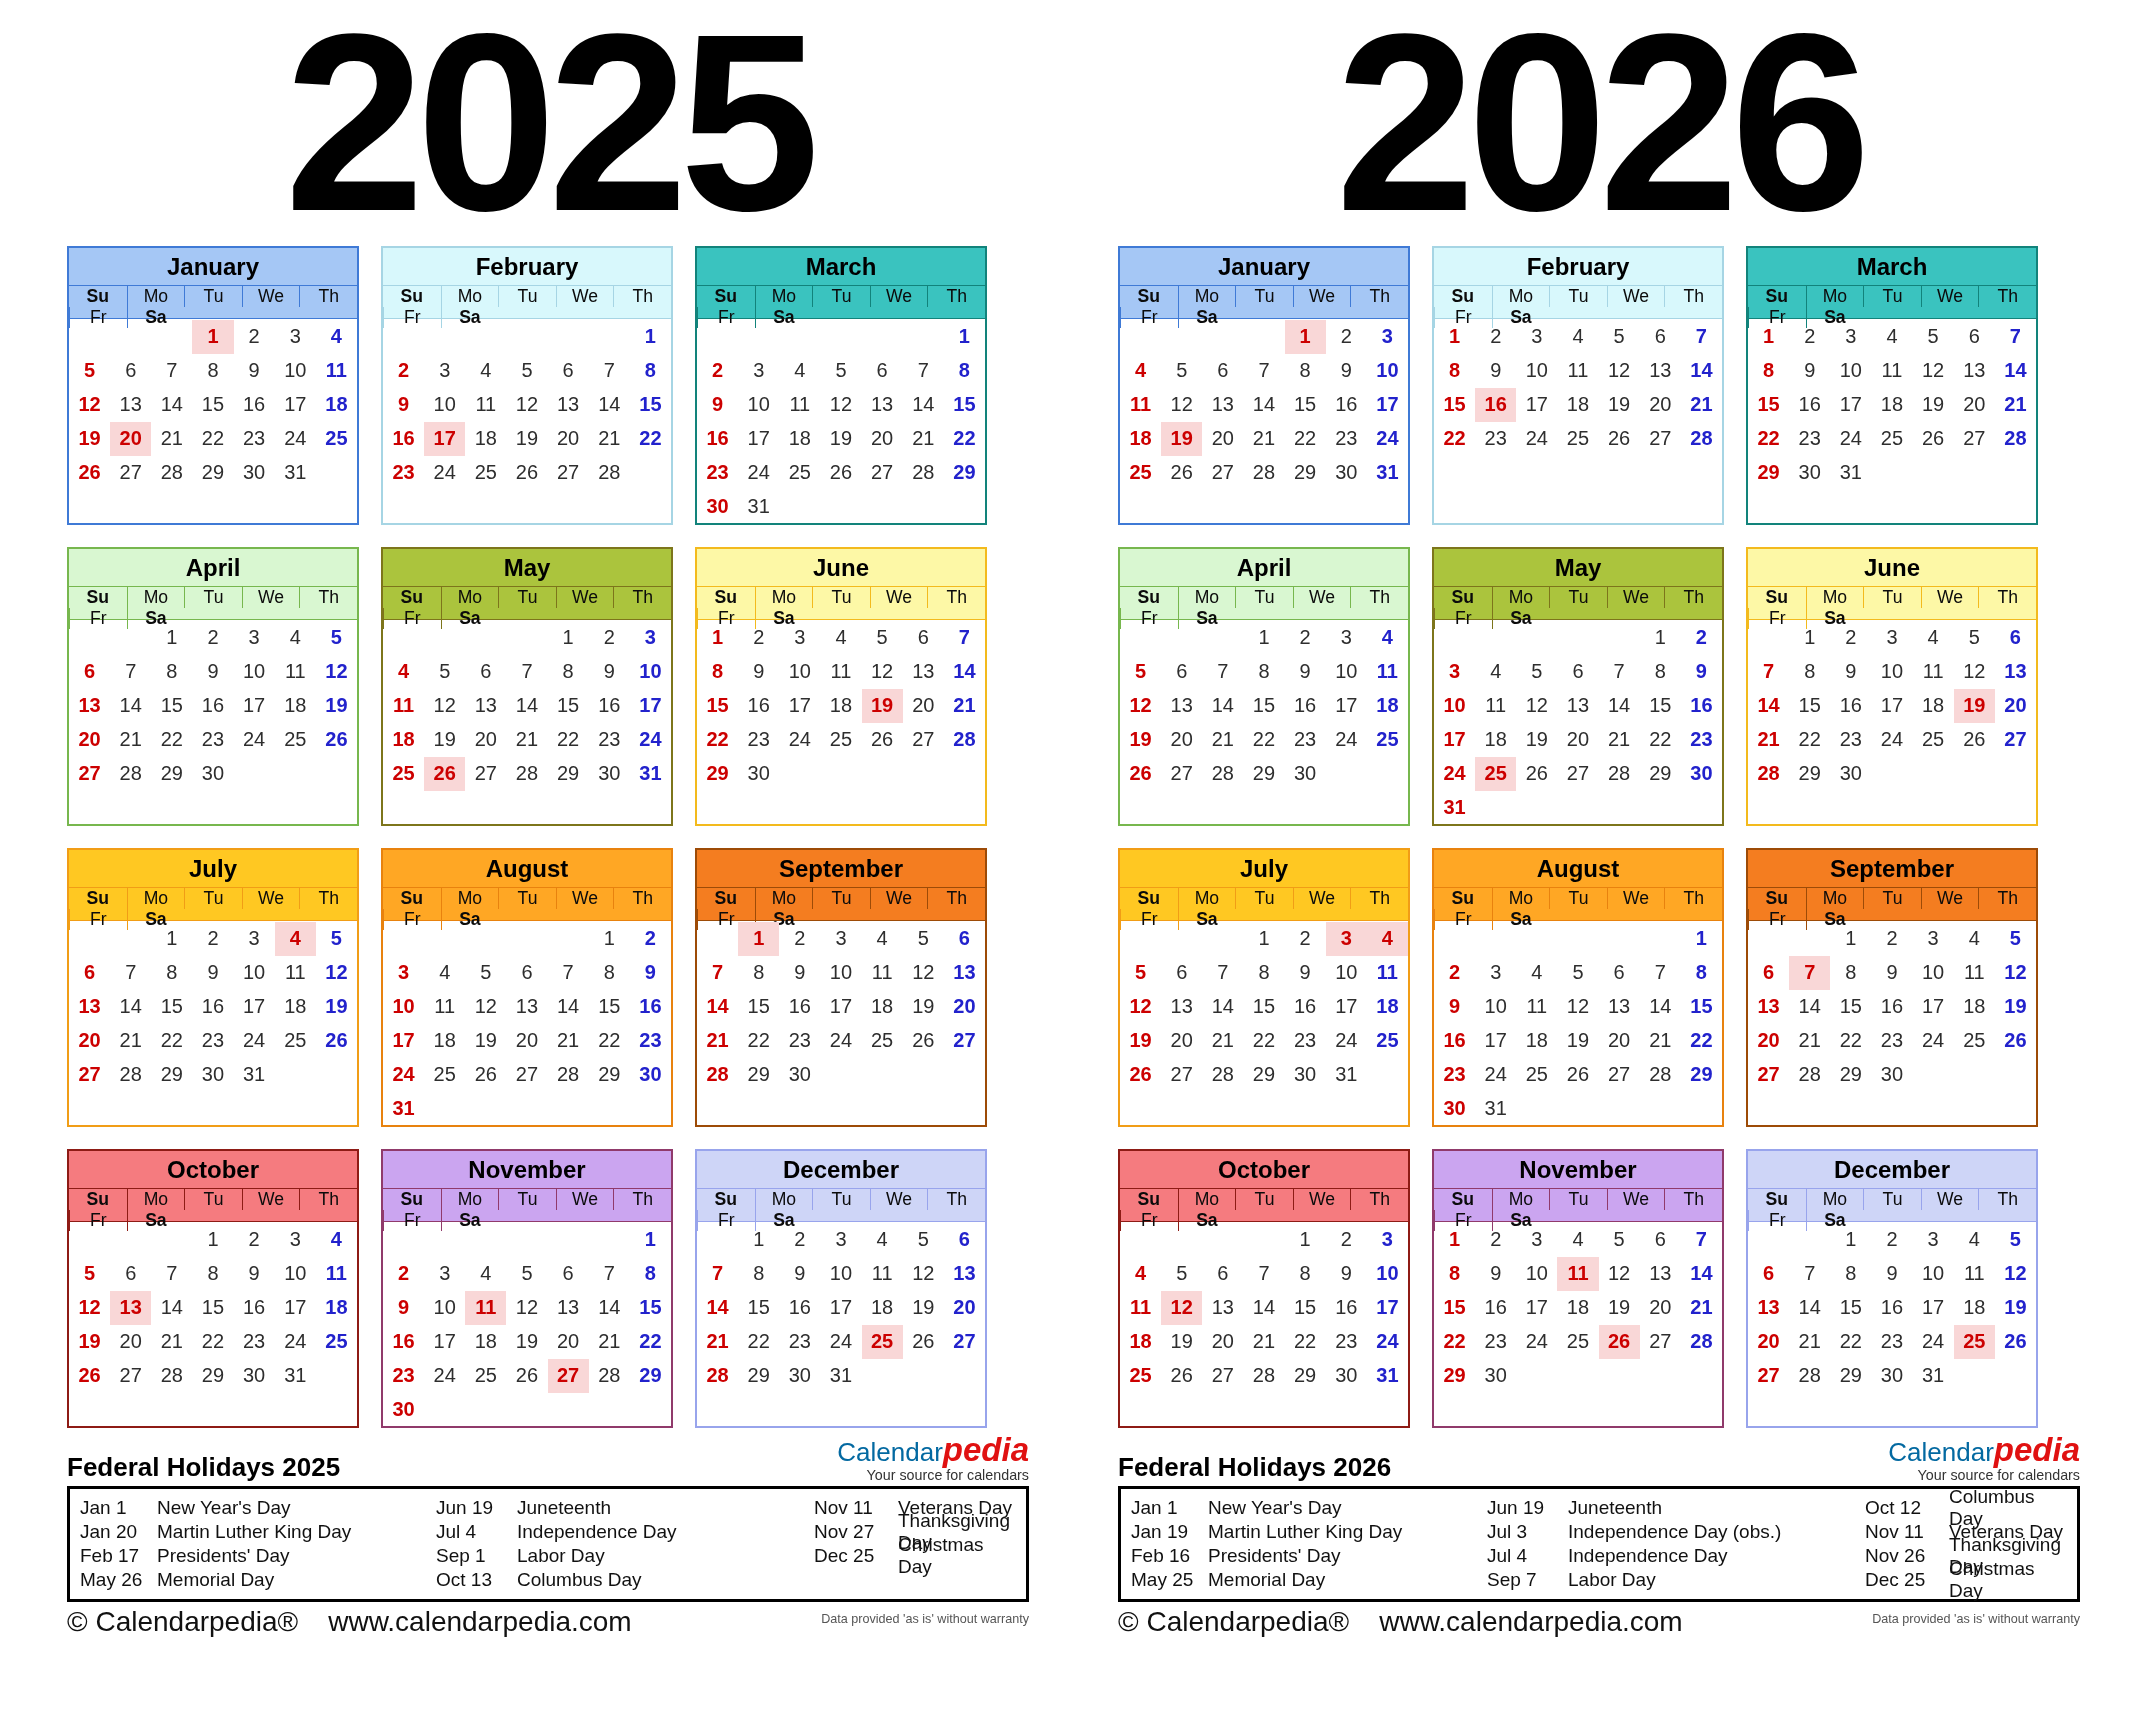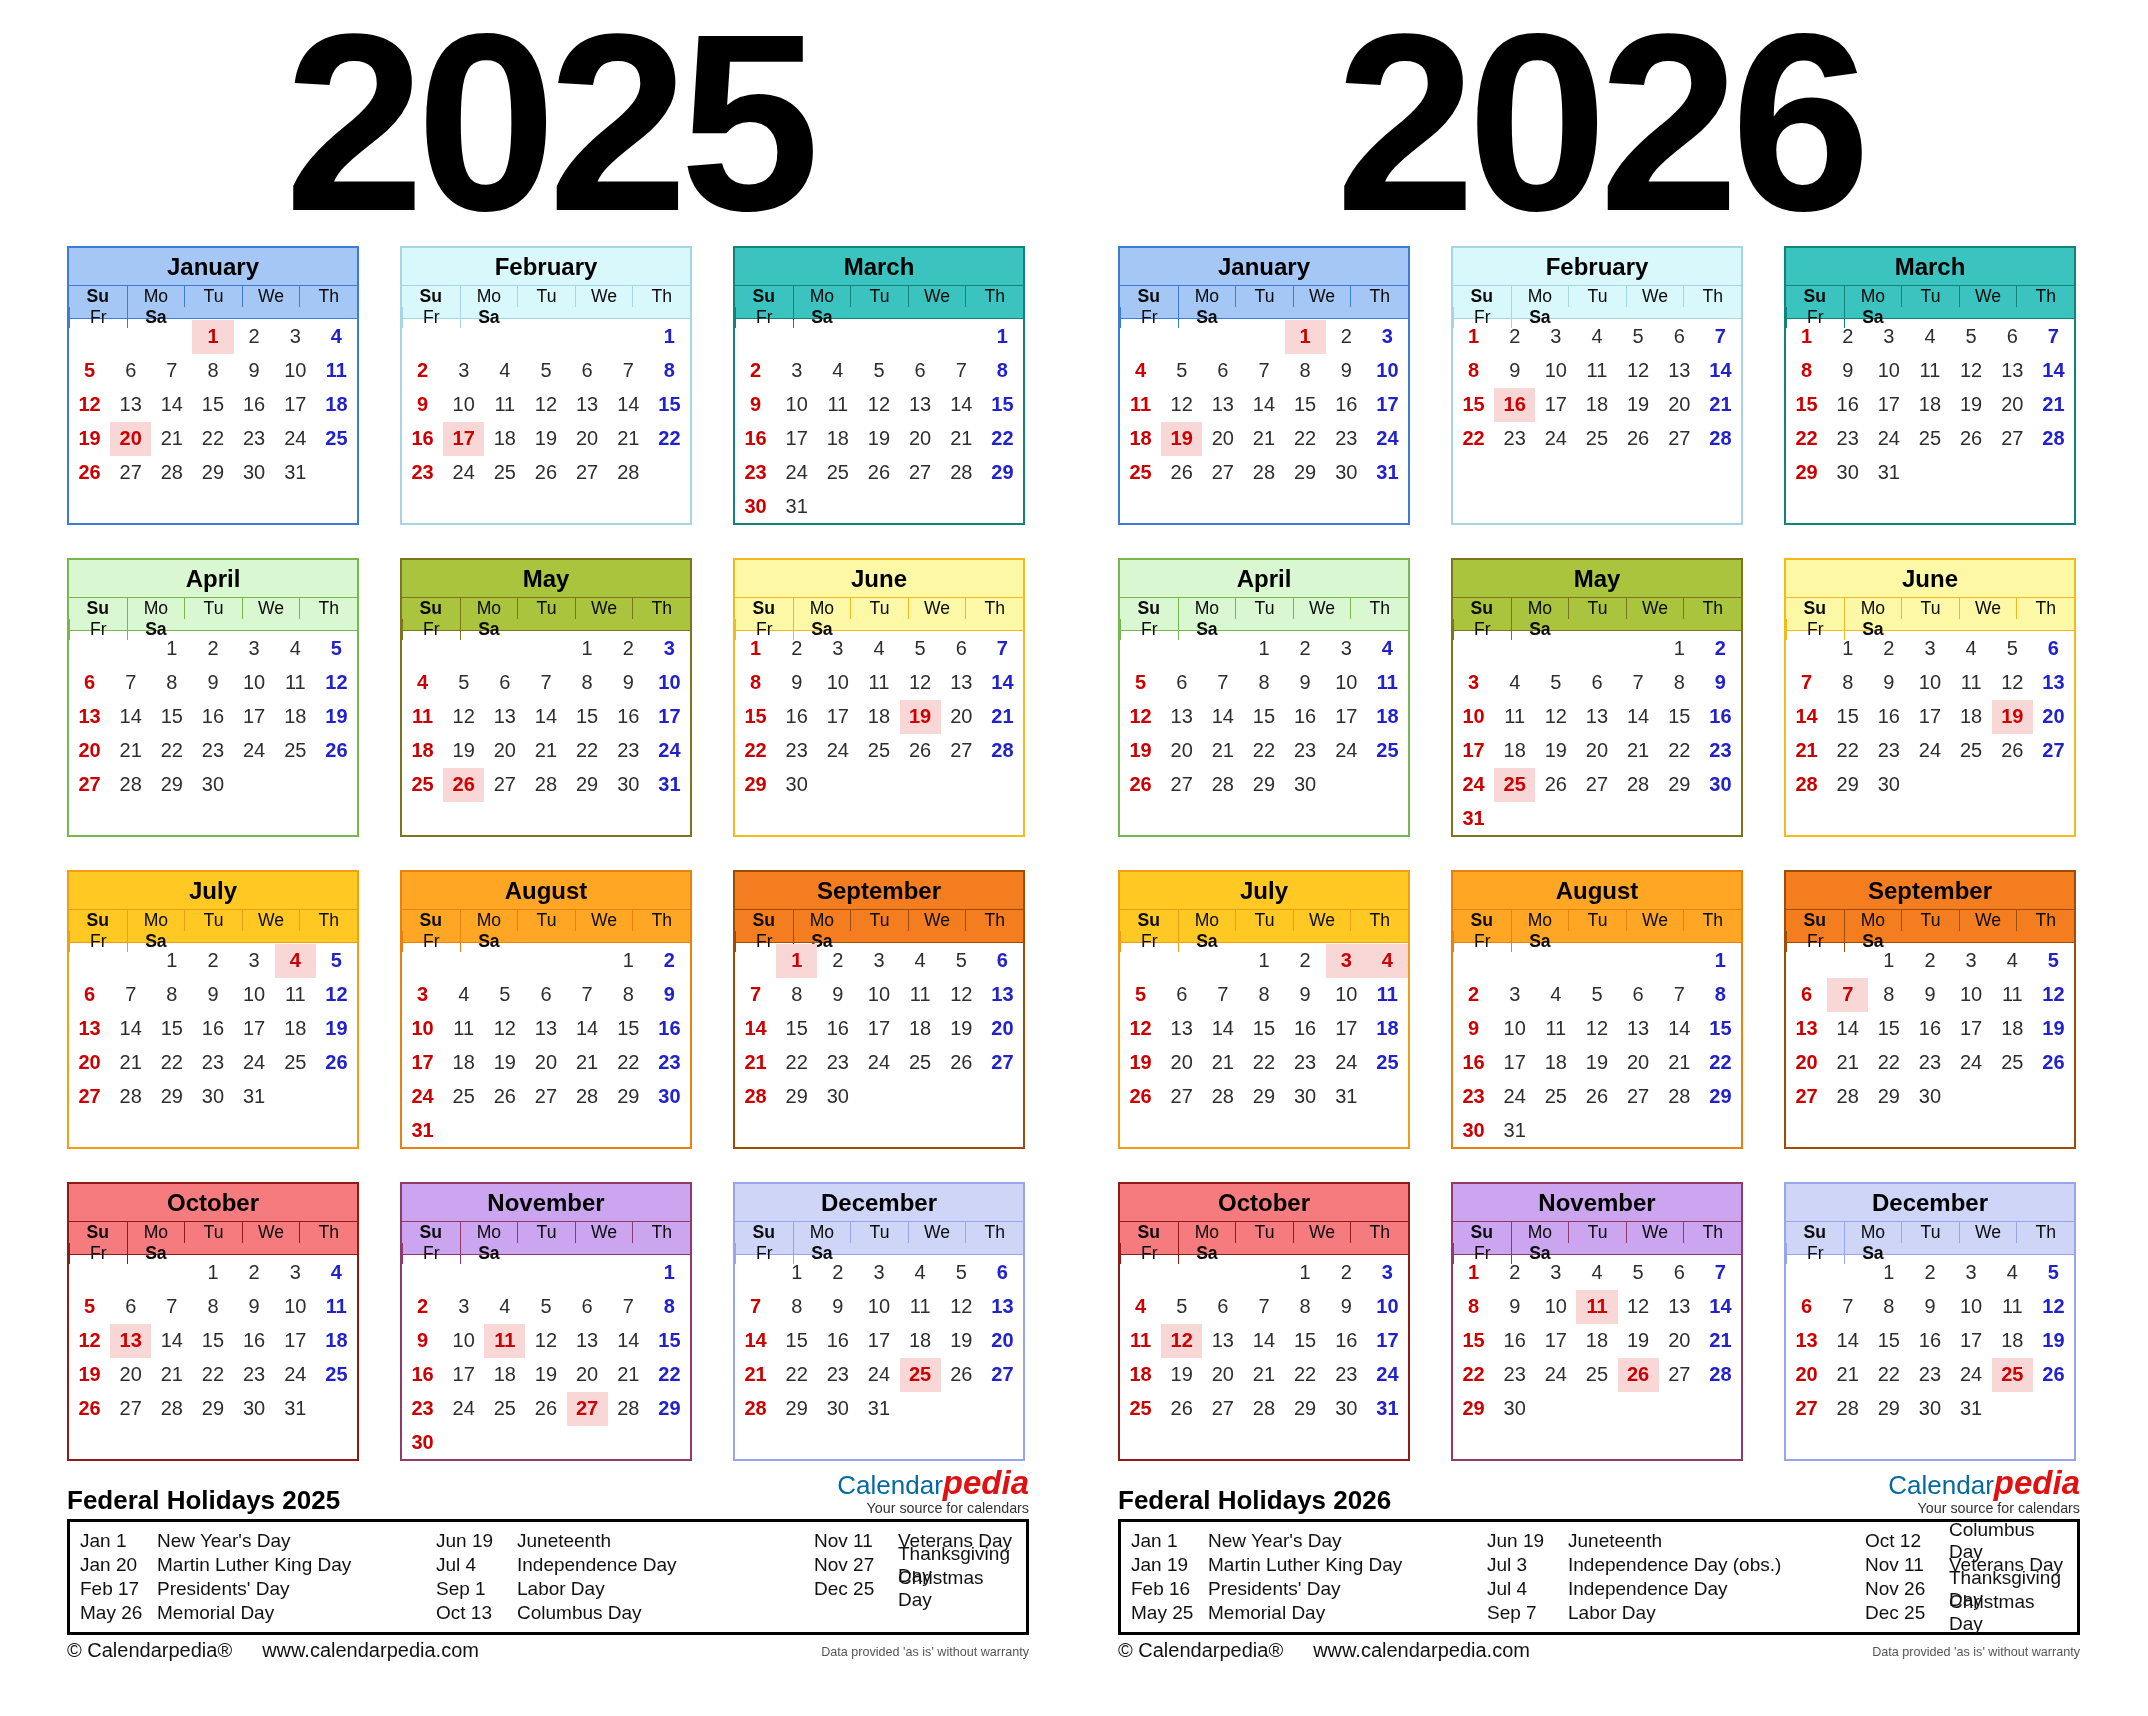--- a/index.html
+++ b/index.html
@@ -4,21 +4,21 @@
 <style>
   html,body{margin:0;padding:0;}
   body{width:2148px;height:1717px;position:relative;background:#ffffff;
        font-family:"Liberation Sans", sans-serif;}
   .year{position:absolute;top:0;width:962px;}
   #year-0{left:67px;} #year-1{left:1118px;}
 
   .year-title{height:246px;display:flex;align-items:center;justify-content:center;
       font-size:252px;font-weight:bold;letter-spacing:-8.4px;color:#000;line-height:1;}
 
-  .months{display:grid;grid-template-columns:repeat(3,292px);column-gap:41px;row-gap:33px;}
+  .months{display:grid;grid-template-columns:repeat(3,292px);column-gap:41px;row-gap:33px;gap:22px;}
   .month{height:279px;border:2.5px solid var(--bc);background:#fff;box-sizing:border-box;overflow:hidden;}
   .m-title{height:37px;background:var(--hd);border-bottom:1.7px solid var(--bc);
       font-size:24px;font-weight:bold;color:#000;display:flex;align-items:center;justify-content:center;}
   .wk{display:grid;grid-template-columns:repeat(5,1fr);height:32px;background:var(--hd);
       border-bottom:1.7px solid var(--bc);}
   .wk span{display:flex;align-items:center;justify-content:center;font-size:17.6px;color:#0b0b0b;
       border-left:1.7px solid var(--bc);}
   .wk span:first-child{border-left:none;}
   .wk span.wend{font-weight:bold;}
   .dates{display:grid;grid-template-columns:repeat(7,1fr);grid-auto-rows:34px;padding-top:0.8px;}
@@ -33,21 +33,21 @@
   .logo .l1{font-size:26px;color:#0369a1;}
   .logo .l2{font-size:33px;color:#e01111;font-weight:bold;font-style:italic;}
   .logo .tag{font-size:14.3px;color:#333;display:block;margin-top:0.8px;}
 
   .hol-table{border:3.4px solid #000;margin-top:3.4px;padding:6.7px 10px;
       display:grid;grid-template-columns:77px 279px 81px 297px 84px auto;
       font-size:19px;color:#111;}
   .hol-table span{height:24px;display:flex;align-items:center;}
 
   .foot{display:flex;justify-content:space-between;align-items:flex-start;margin-top:4.2px;}
-  .foot .copy{font-size:20px;color:#111;}
+  .foot .copy{font-size:28px;color:#111;}
   .foot .copy .url{margin-left:30px;}
   .foot .disc{font-size:12.6px;color:#555;margin-top:6px;}
 </style>
 </head>
 <body style="--sunC: #CC0000; --satC: #2222CC; --holC: #CC0000; --holB: #F9D7D7;">
 
 <section class="year" id="year-0">
     <div class="year-title">2025</div>
     <div class="months">
       <div class="month" style="--bc: #3F7AD6; --hd: #A5C7F5;">

